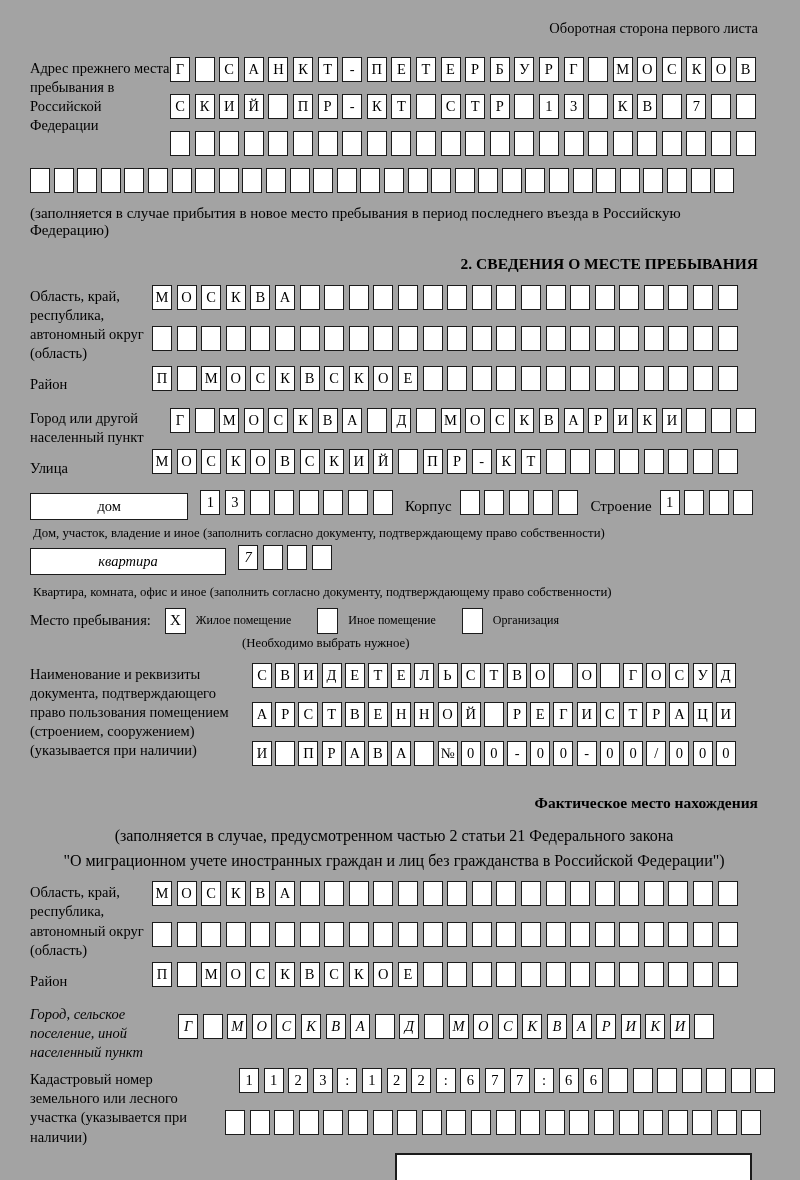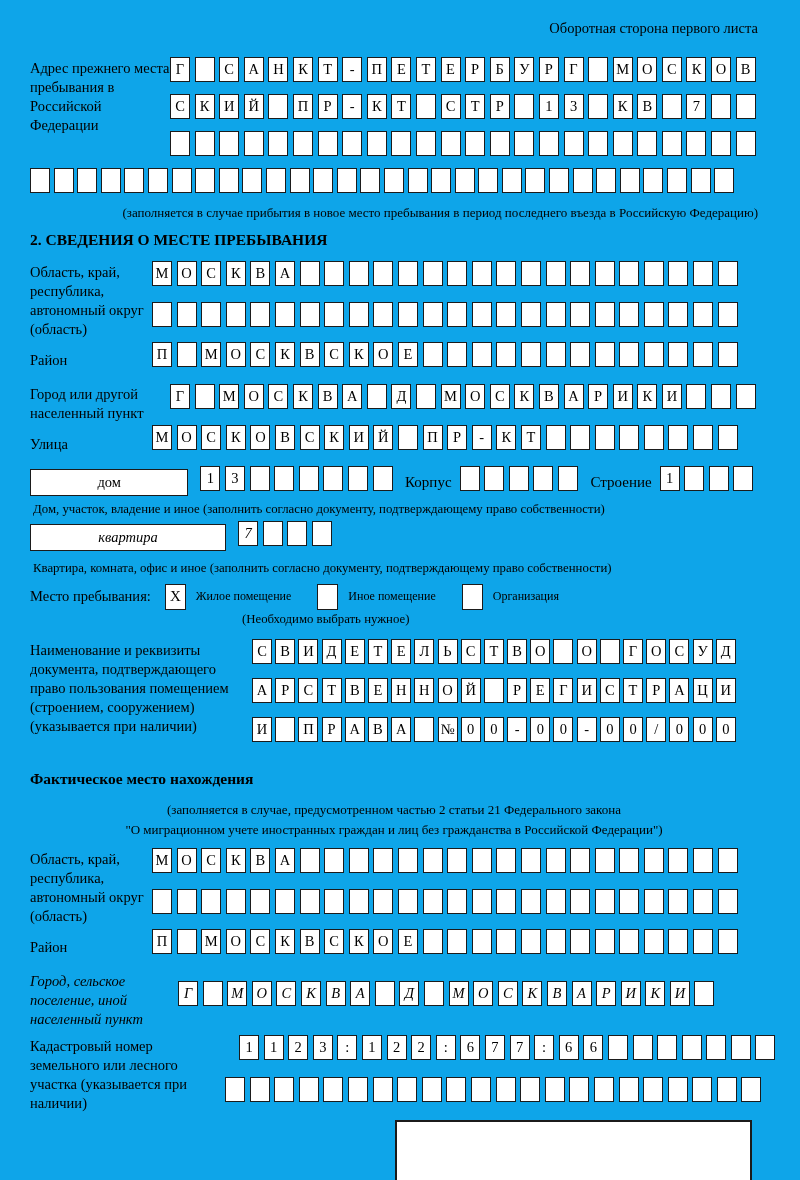--- a/index.html
+++ b/index.html
@@ -1,18 +1,18 @@
 <!DOCTYPE html>
 <html><head>
 <meta charset="utf-8">
 <style>
   html,body{margin:0;padding:0;background:#fff;}
   .page{
     width:800px;height:1180px;box-sizing:border-box;
-    padding:12px 42px 0 30px;background:#0ea5e9;color:#000;
+    padding:12px 42px 0 30px;background:#a3a3a3;color:#000;
     font-family:"Liberation Serif","DejaVu Serif",serif;
     position:relative;overflow:hidden;
   }
   .hdr{text-align:right;font-size:14.5px;margin:8px 0 20px 0;}
   .frow{display:flex;align-items:flex-start;}
   .frow.center{align-items:center;}
   .lbl{font-size:14.5px;line-height:1.32;flex:0 0 auto;padding-top:2px;}
   .w140{width:140px;} .w122{width:122px;} .w148{width:148px;}
   .w222{width:222px;} .w195{width:195px;}
   .gcol{flex:1 1 auto;}
@@ -20,43 +20,43 @@
   .grid.gap7{margin-bottom:7px;} .grid.gap5{margin-bottom:5px;} .grid.gap8{margin-bottom:8px;padding-left:14px;}
   .cell{
     display:inline-block;box-sizing:border-box;width:20px;height:25px;
     border:1.5px solid #1b1b1b;margin-right:4.6px;text-align:center;
     font-size:14.5px;line-height:22px;vertical-align:top;background:#fff;
     font-family:"Liberation Serif","DejaVu Serif",serif;
   }
   .tight .cell{margin-right:3.6px;}
   .tighter .cell{margin-right:3.2px;}
   .note{font-size:12.8px;}
-  .note-c{font-size:13px;text-align:right;}
-  .sec-title{font-size:15.5px;font-weight:bold;text-align:left;margin:10px 0 12px 0;}
+  .note-c{font-size:15px;text-align:left;}
+  .sec-title{font-size:15.5px;font-weight:bold;text-align:right;margin:16px 0 12px 0;}
   .typebox{
     box-sizing:border-box;height:27px;border:1.6px solid #1b1b1b;
     display:inline-flex;align-items:center;justify-content:center;
     font-size:14.5px;background:#fff;
   }
   .tb163{width:163px;} .tb196{width:196px;}
   .inline-lbl{font-size:15px;margin:0 8px;white-space:nowrap;text-align:right;}
   .chk{
     display:inline-block;box-sizing:border-box;width:21px;height:26px;
     border:1.6px solid #1b1b1b;text-align:center;font-size:15px;line-height:23px;
     vertical-align:middle;background:#fff;
   }
   .stay-lbl{font-size:14.5px;white-space:nowrap;}
   .opt-lbl{font-size:12px;margin:0 26px 0 10px;white-space:nowrap;}
   .stamp-wrap{margin-left:330px;width:400px;margin-top:6px;}
   .stamp-box{margin-left:35px;width:357px;height:177px;border:2px solid #1b1b1b;box-sizing:border-box;background:#fff;}
   .mb2{margin-bottom:2px;} .mb4{margin-bottom:4px;} .mb6{margin-bottom:6px;font-style:italic;}
   .mb8{margin-bottom:8px;} .mb10{margin-bottom:10px;}
   .indent-note{margin-left:3px;}
   .stay-note{margin-left:212px;font-size:12.8px;margin-bottom:12px;margin-top:2px;}
-  .fact-note{font-size:13px;text-align:center;line-height:1.55;margin-bottom:8px;}
+  .fact-note{font-size:16px;text-align:center;line-height:1.55;margin-bottom:8px;}
 </style>
 </head>
 <body>
 
 <div class="page">
 
   <div class="hdr">Оборотная сторона первого листа</div>
 
   <div class="frow">
     <div class="lbl w140">Адрес прежнего места пребывания в Российской Федерации</div>

